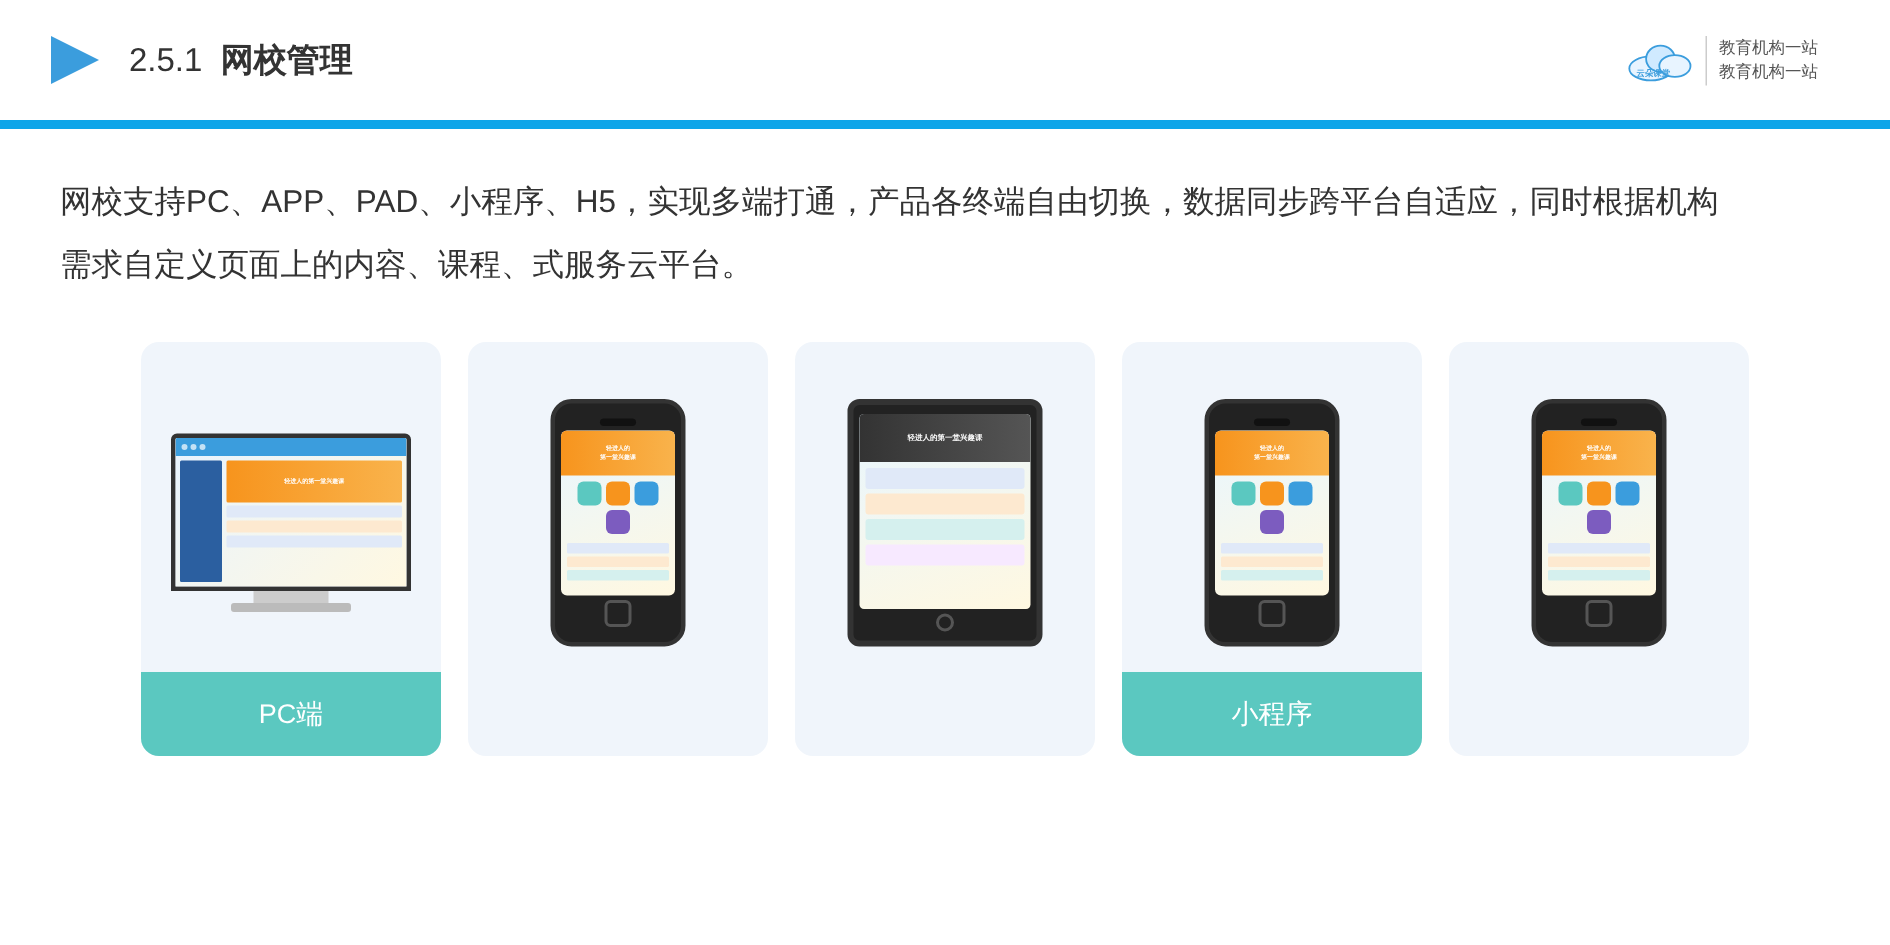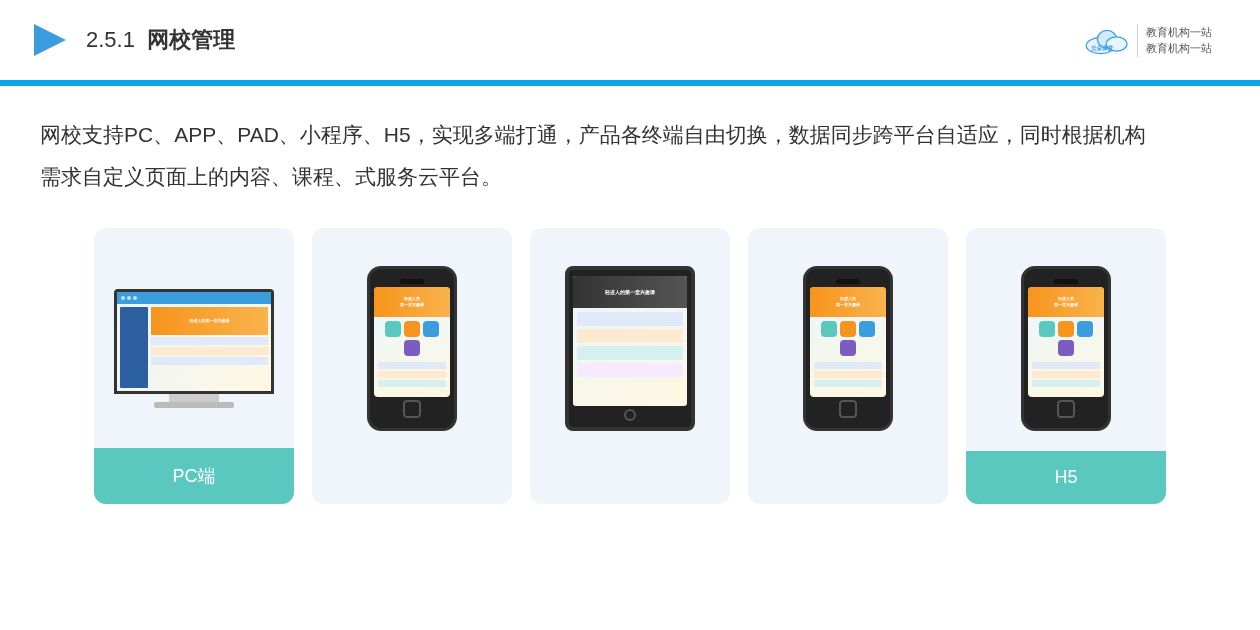--- a/index.html
+++ b/index.html
@@ -530,20 +530,21 @@
               <div class="mock-phone-list">
                 <div class="mock-phone-list-row"></div>
                 <div class="mock-phone-list-row"></div>
                 <div class="mock-phone-list-row"></div>
               </div>
             </div>
             <div class="mock-phone-home"></div>
           </div>
         </div>
       </div>
+      <div class="card-label">小程序</div>
     </div>
 
     <div class="card">
       <div class="card-image-area">
         <div class="mock-phone">
           <div class="mock-phone-frame">
             <div class="mock-phone-notch"></div>
             <div class="mock-phone-screen">
               <div class="mock-phone-banner">
                 <div class="mock-phone-banner-text">轻进人的<br>第一堂兴趣课</div>
@@ -557,17 +558,16 @@
               <div class="mock-phone-list">
                 <div class="mock-phone-list-row"></div>
                 <div class="mock-phone-list-row"></div>
                 <div class="mock-phone-list-row"></div>
               </div>
             </div>
             <div class="mock-phone-home"></div>
           </div>
         </div>
       </div>
-      <div class="card-label">H5</div>
     </div>
 
   </div>
 </div>
 
 </body></html>

